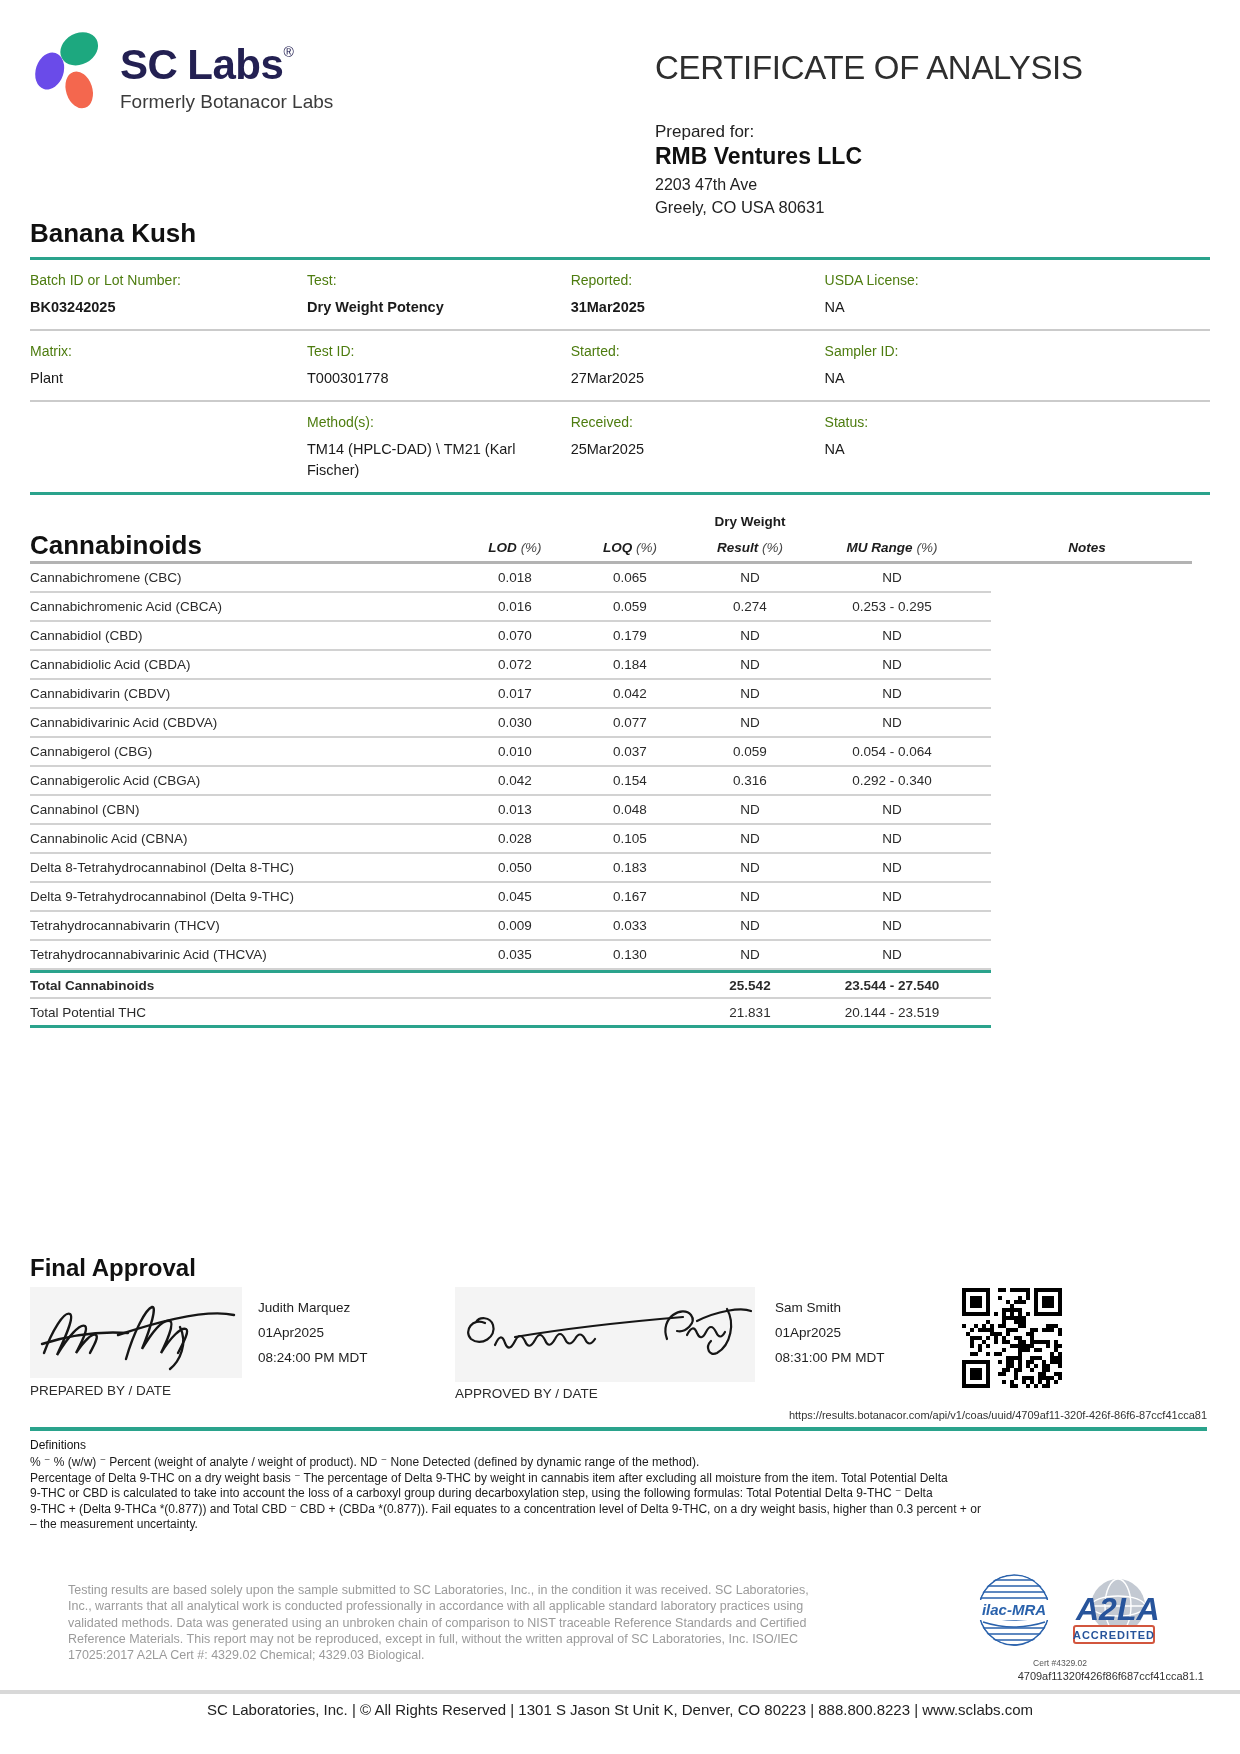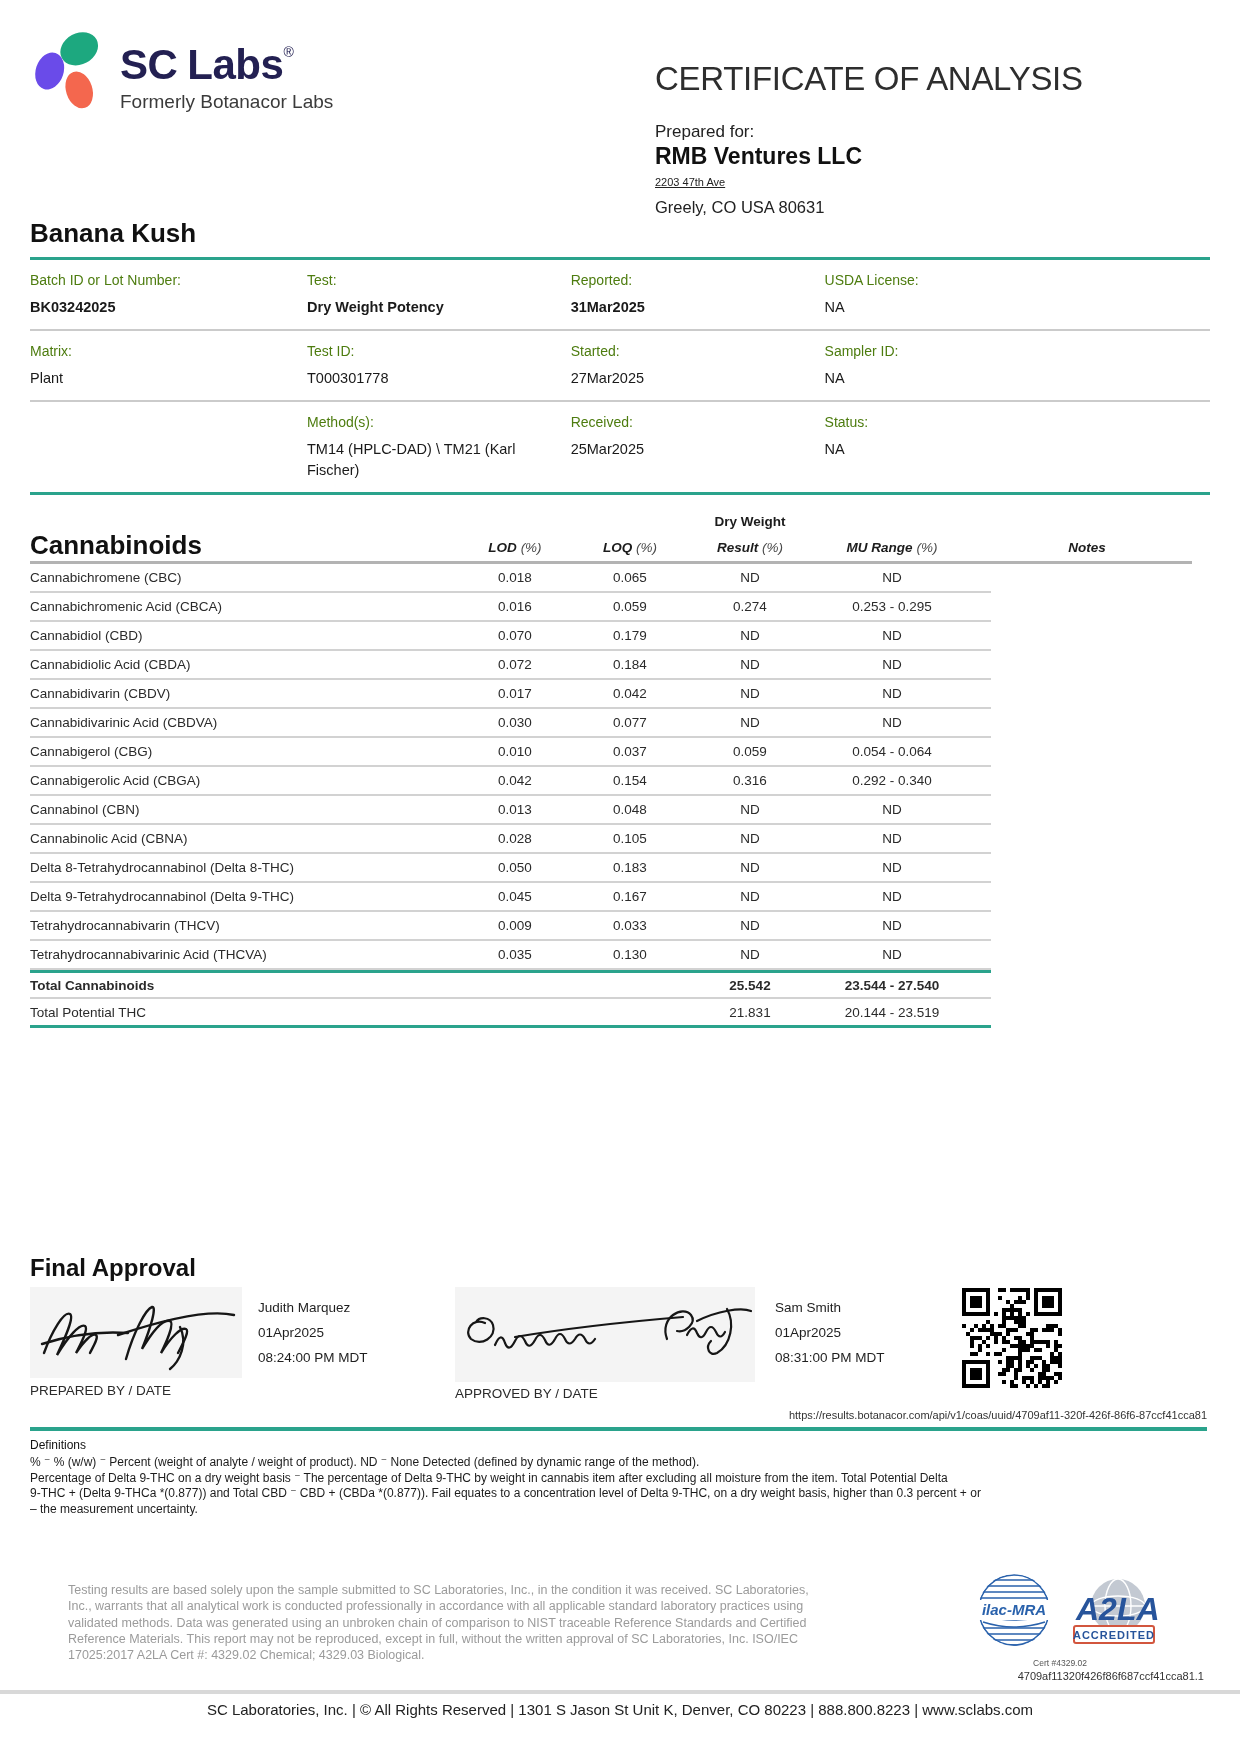--- a/index.html
+++ b/index.html
@@ -9,25 +9,25 @@
   
   .logo{position:absolute;left:30px;top:28px;display:flex;align-items:flex-start;}
   .petals{width:82px;height:86px;}
   .logo-text{margin-left:8px;}
   .logo-name{font-size:42px;font-weight:700;color:#232052;letter-spacing:-0.5px;line-height:48px;}
   .logo-name .labs{font-weight:600;margin-left:10px;}
   .logo-name .reg{font-size:14px;vertical-align:22px;font-weight:400;}
   .tagline{font-size:19px;color:#3b3b3b;margin-top:2px;}
 
   
-  .coa-title{position:absolute;left:655px;top:60px;font-size:33px;font-weight:300;
+  .coa-title{position:absolute;left:655px;top:49px;font-size:33px;font-weight:300;
              color:#2e2e2e;letter-spacing:-0.3px;}
   .prepared-label{position:absolute;left:655px;top:122px;font-size:17px;color:#222;}
   .client-name{position:absolute;left:655px;top:143px;font-size:23px;font-weight:700;color:#111;}
-  .client-addr1{position:absolute;left:655px;top:176px;font-size:11px;color:#222;text-decoration:underline;}
+  .client-addr1{position:absolute;left:655px;top:176px;font-size:16px;color:#222;}
   .client-addr2{position:absolute;left:655px;top:198px;font-size:16.5px;color:#222;}
 
   
   .sample-name{position:absolute;left:30px;top:218px;font-size:26px;font-weight:700;color:#111;}
   .info-table{position:absolute;left:30px;top:257px;width:1180px;border-top:3px solid var(--teal);}
   .info-row{display:flex;border-bottom:2px solid #cbcbcb;padding:12px 0 11px 0;}
   .info-row:last-child{border-bottom:3px solid var(--teal);}
   .info-cell{box-sizing:border-box;padding-right:20px;}
   .info-cell:nth-child(1){width:255px;}
   .info-cell:nth-child(2){width:270px;margin-left:28px;}
@@ -629,20 +629,21 @@
         <rect x="88" y="100" width="4" height="4" fill="#000"></rect>
       </svg></div>
   <a class="coa-url" href="#">https://results.botanacor.com/api/v1/coas/uuid/4709af11-320f-426f-86f6-87ccf41cca81</a>
   <div class="approval-line"></div>
 
   <div class="defs">
     <div class="defs-heading">Definitions</div>
     <div id="def-lines">
         <div class="def-line">% ⁻ % (w/w) ⁻ Percent (weight of analyte / weight of product). ND ⁻ None Detected (defined by dynamic range of the method).</div>
         <div class="def-line">Percentage of Delta 9-THC on a dry weight basis ⁻ The percentage of Delta 9-THC by weight in cannabis item after excluding all moisture from the item. Total Potential Delta</div>
+        <div class="def-line">9-THC or CBD is calculated to take into account the loss of a carboxyl group during decarboxylation step, using the following formulas: Total Potential Delta 9-THC ⁻ Delta</div>
         <div class="def-line">9-THC + (Delta 9-THCa *(0.877)) and Total CBD ⁻ CBD + (CBDa *(0.877)). Fail equates to a concentration level of Delta 9-THC, on a dry weight basis, higher than 0.3 percent + or</div>
         <div class="def-line">– the measurement uncertainty.</div>
       </div>
   </div>
 
   <div class="disclaimer" id="disclaimer">
       <div class="disc-line">Testing results are based solely upon the sample submitted to SC Laboratories, Inc., in the condition it was received. SC Laboratories,</div>
       <div class="disc-line">Inc., warrants that all analytical work is conducted professionally in accordance with all applicable standard laboratory practices using</div>
       <div class="disc-line">validated methods. Data was generated using an unbroken chain of comparison to NIST traceable Reference Standards and Certified</div>
       <div class="disc-line">Reference Materials. This report may not be reproduced, except in full, without the written approval of SC Laboratories, Inc. ISO/IEC</div>

